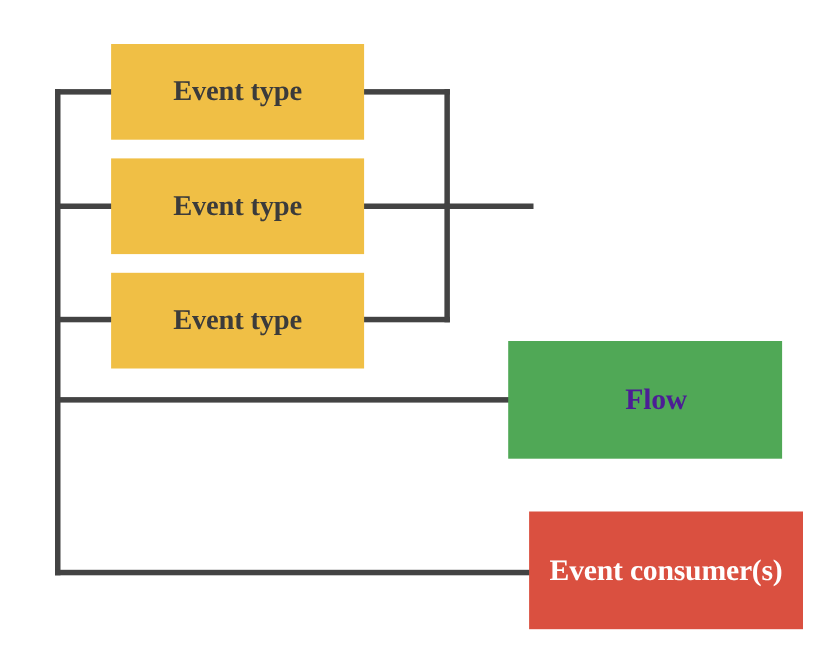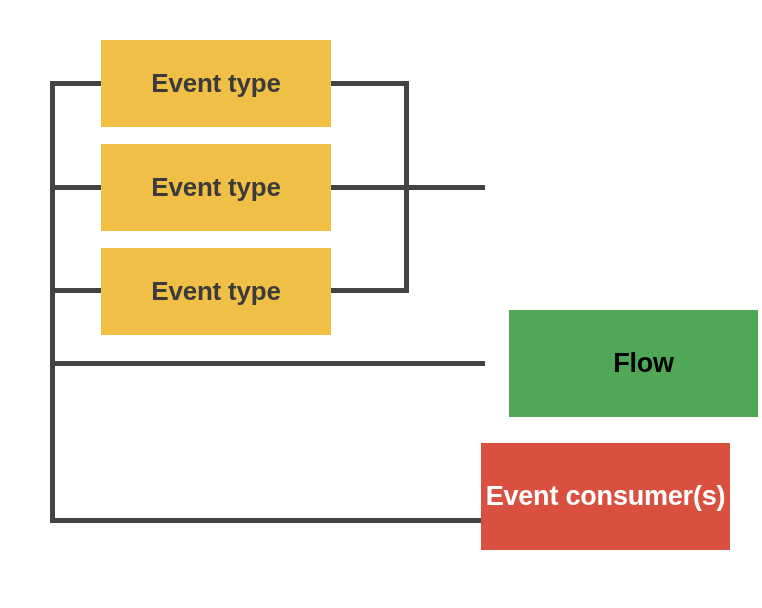--- a/index.html
+++ b/index.html
@@ -21,20 +21,21 @@
   .node {
     position: absolute;
     display: flex;
     align-items: center;
     justify-content: center;
     text-align: center;
     box-sizing: border-box;
     font-weight: bold;
     letter-spacing: -0.2px;
     line-height: 1.18;
+    font-family: Liberation Serif, serif;
   }
   .node-event-type {
     left: 101px;
     width: 230px;
     height: 87px;
     background: #f0bf45;
     color: #3b3b3b;
     font-size: 26px;
   }
   #node-event-type-1 { top: 40px; }
@@ -44,32 +45,32 @@
   #node-event-source {
     left: 481px;
     top: 131px;
     width: 249px;
     height: 110px;
     background: #5486ee;
     color: #ffffff;
     font-size: 27px;
   }
   #node-flow {
-    left: 509px;
+    left: 462px;
     top: 310px;
     width: 249px;
     height: 107px;
     background: #50a856;
-    color: #000000;
+    color: #4c1d95;
     font-size: 27px;
     padding-left: 20px;
   }
   #node-event-consumers {
     left: 481px;
-    top: 443px;
+    top: 465px;
     width: 249px;
     height: 107px;
     background: #da5040;
     color: #ffffff;
     font-size: 27px;
   }
 
   
   .conn {
     position: absolute;

